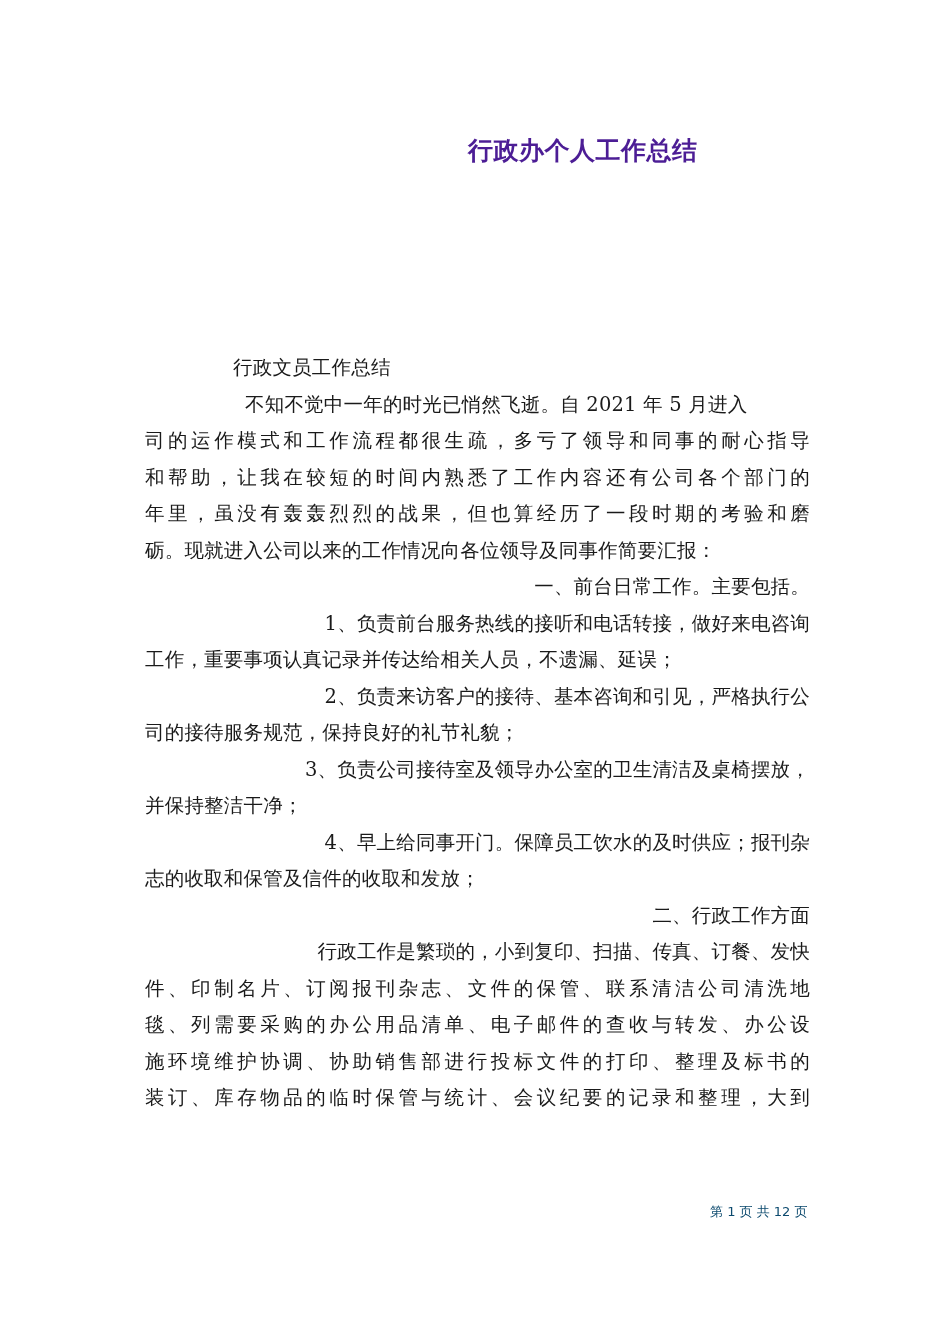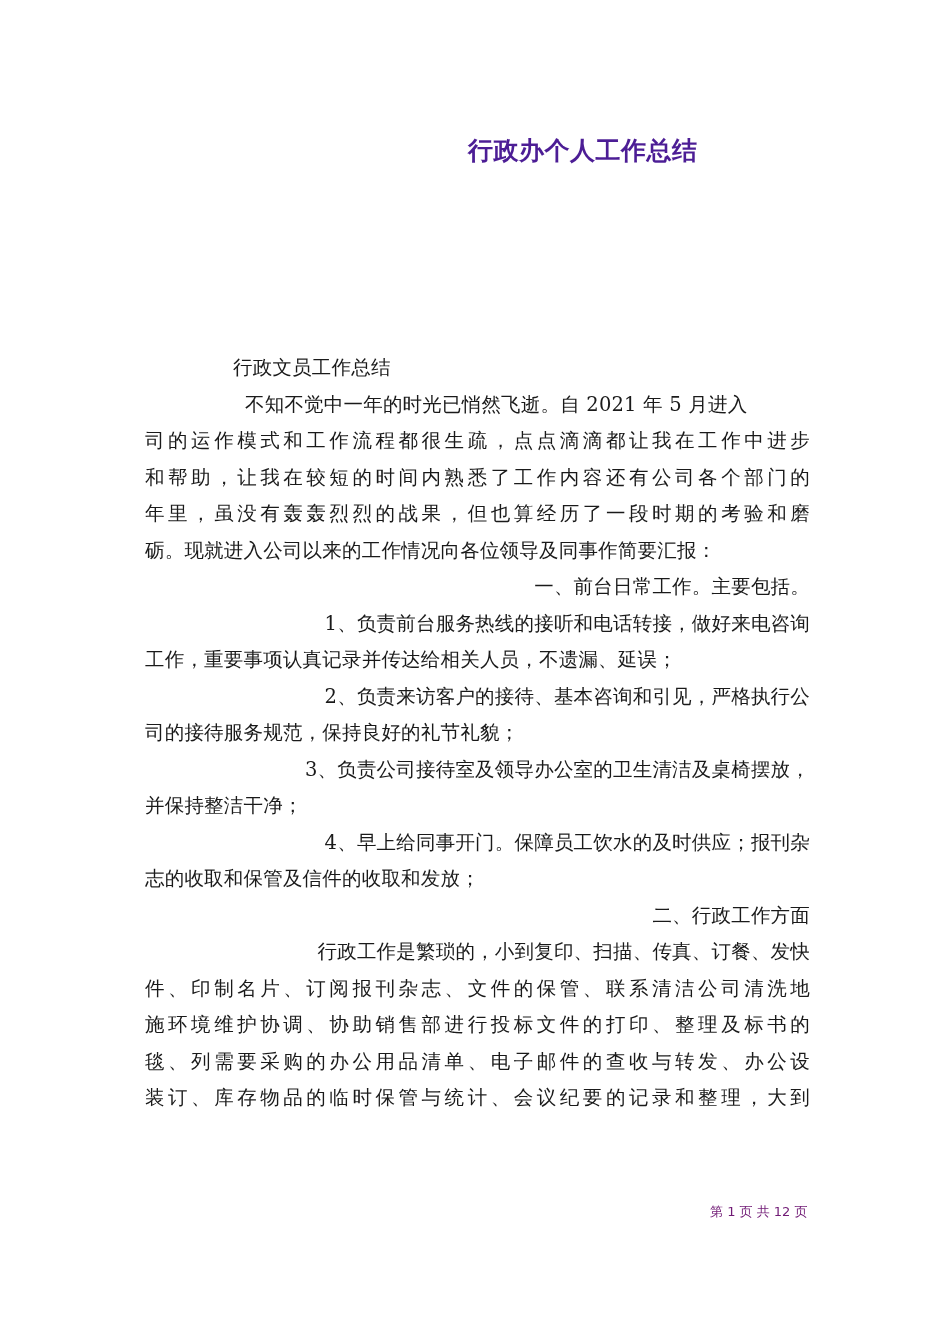--- a/index.html
+++ b/index.html
@@ -45,47 +45,47 @@
     .indent-sec { padding-left: 98px; text-align: right; }
     .justify {
       text-align: justify;
       text-align-last: justify;
     }
     .footer {
       position: absolute;
       top: 1203px;
       left: 710px;
       font-size: 13px;
-      color: #701a75;
+      color: #0c4a6e;
       white-space: nowrap;
       font-family: "DejaVu Sans", "Liberation Sans", sans-serif;
     }
   </style>
 </head>
 <body>
 
 <div class="page-title">行政办个人工作总结</div>
 
 <div class="body-text">
   <div class="line indent-sub">行政文员工作总结</div>
   <div class="line indent-main">不知不觉中一年的时光已悄然飞逝。自 2021 年 5 月进入</div>
-  <div class="line justify">司的运作模式和工作流程都很生疏，点点滴滴都让我在工作中进步</div>
+  <div class="line justify">司的运作模式和工作流程都很生疏，多亏了领导和同事的耐心指导</div>
   <div class="line justify">和帮助，让我在较短的时间内熟悉了工作内容还有公司各个部门的</div>
   <div class="line justify">年里，虽没有轰轰烈烈的战果，但也算经历了一段时期的考验和磨</div>
   <div class="line">砺。现就进入公司以来的工作情况向各位领导及同事作简要汇报：</div>
   <div class="line indent-sec">一、前台日常工作。主要包括。</div>
   <div class="line indent-sec">1、负责前台服务热线的接听和电话转接，做好来电咨询</div>
   <div class="line">工作，重要事项认真记录并传达给相关人员，不遗漏、延误；</div>
   <div class="line indent-sec">2、负责来访客户的接待、基本咨询和引见，严格执行公</div>
   <div class="line">司的接待服务规范，保持良好的礼节礼貌；</div>
   <div class="line indent-sec">3、负责公司接待室及领导办公室的卫生清洁及桌椅摆放，</div>
   <div class="line">并保持整洁干净；</div>
   <div class="line indent-sec">4、早上给同事开门。保障员工饮水的及时供应；报刊杂</div>
   <div class="line">志的收取和保管及信件的收取和发放；</div>
   <div class="line indent-sec">二、行政工作方面</div>
   <div class="line indent-sec">行政工作是繁琐的，小到复印、扫描、传真、订餐、发快</div>
   <div class="line justify">件、印制名片、订阅报刊杂志、文件的保管、联系清洁公司清洗地</div>
+  <div class="line justify">毯、列需要采购的办公用品清单、电子邮件的查收与转发、办公设</div>
   <div class="line justify">施环境维护协调、协助销售部进行投标文件的打印、整理及标书的</div>
-  <div class="line justify">毯、列需要采购的办公用品清单、电子邮件的查收与转发、办公设</div>
   <div class="line justify">装订、库存物品的临时保管与统计、会议纪要的记录和整理，大到</div>
 </div>
 
 <div class="footer">第 1 页 共 12 页</div>
 
 </body></html>

